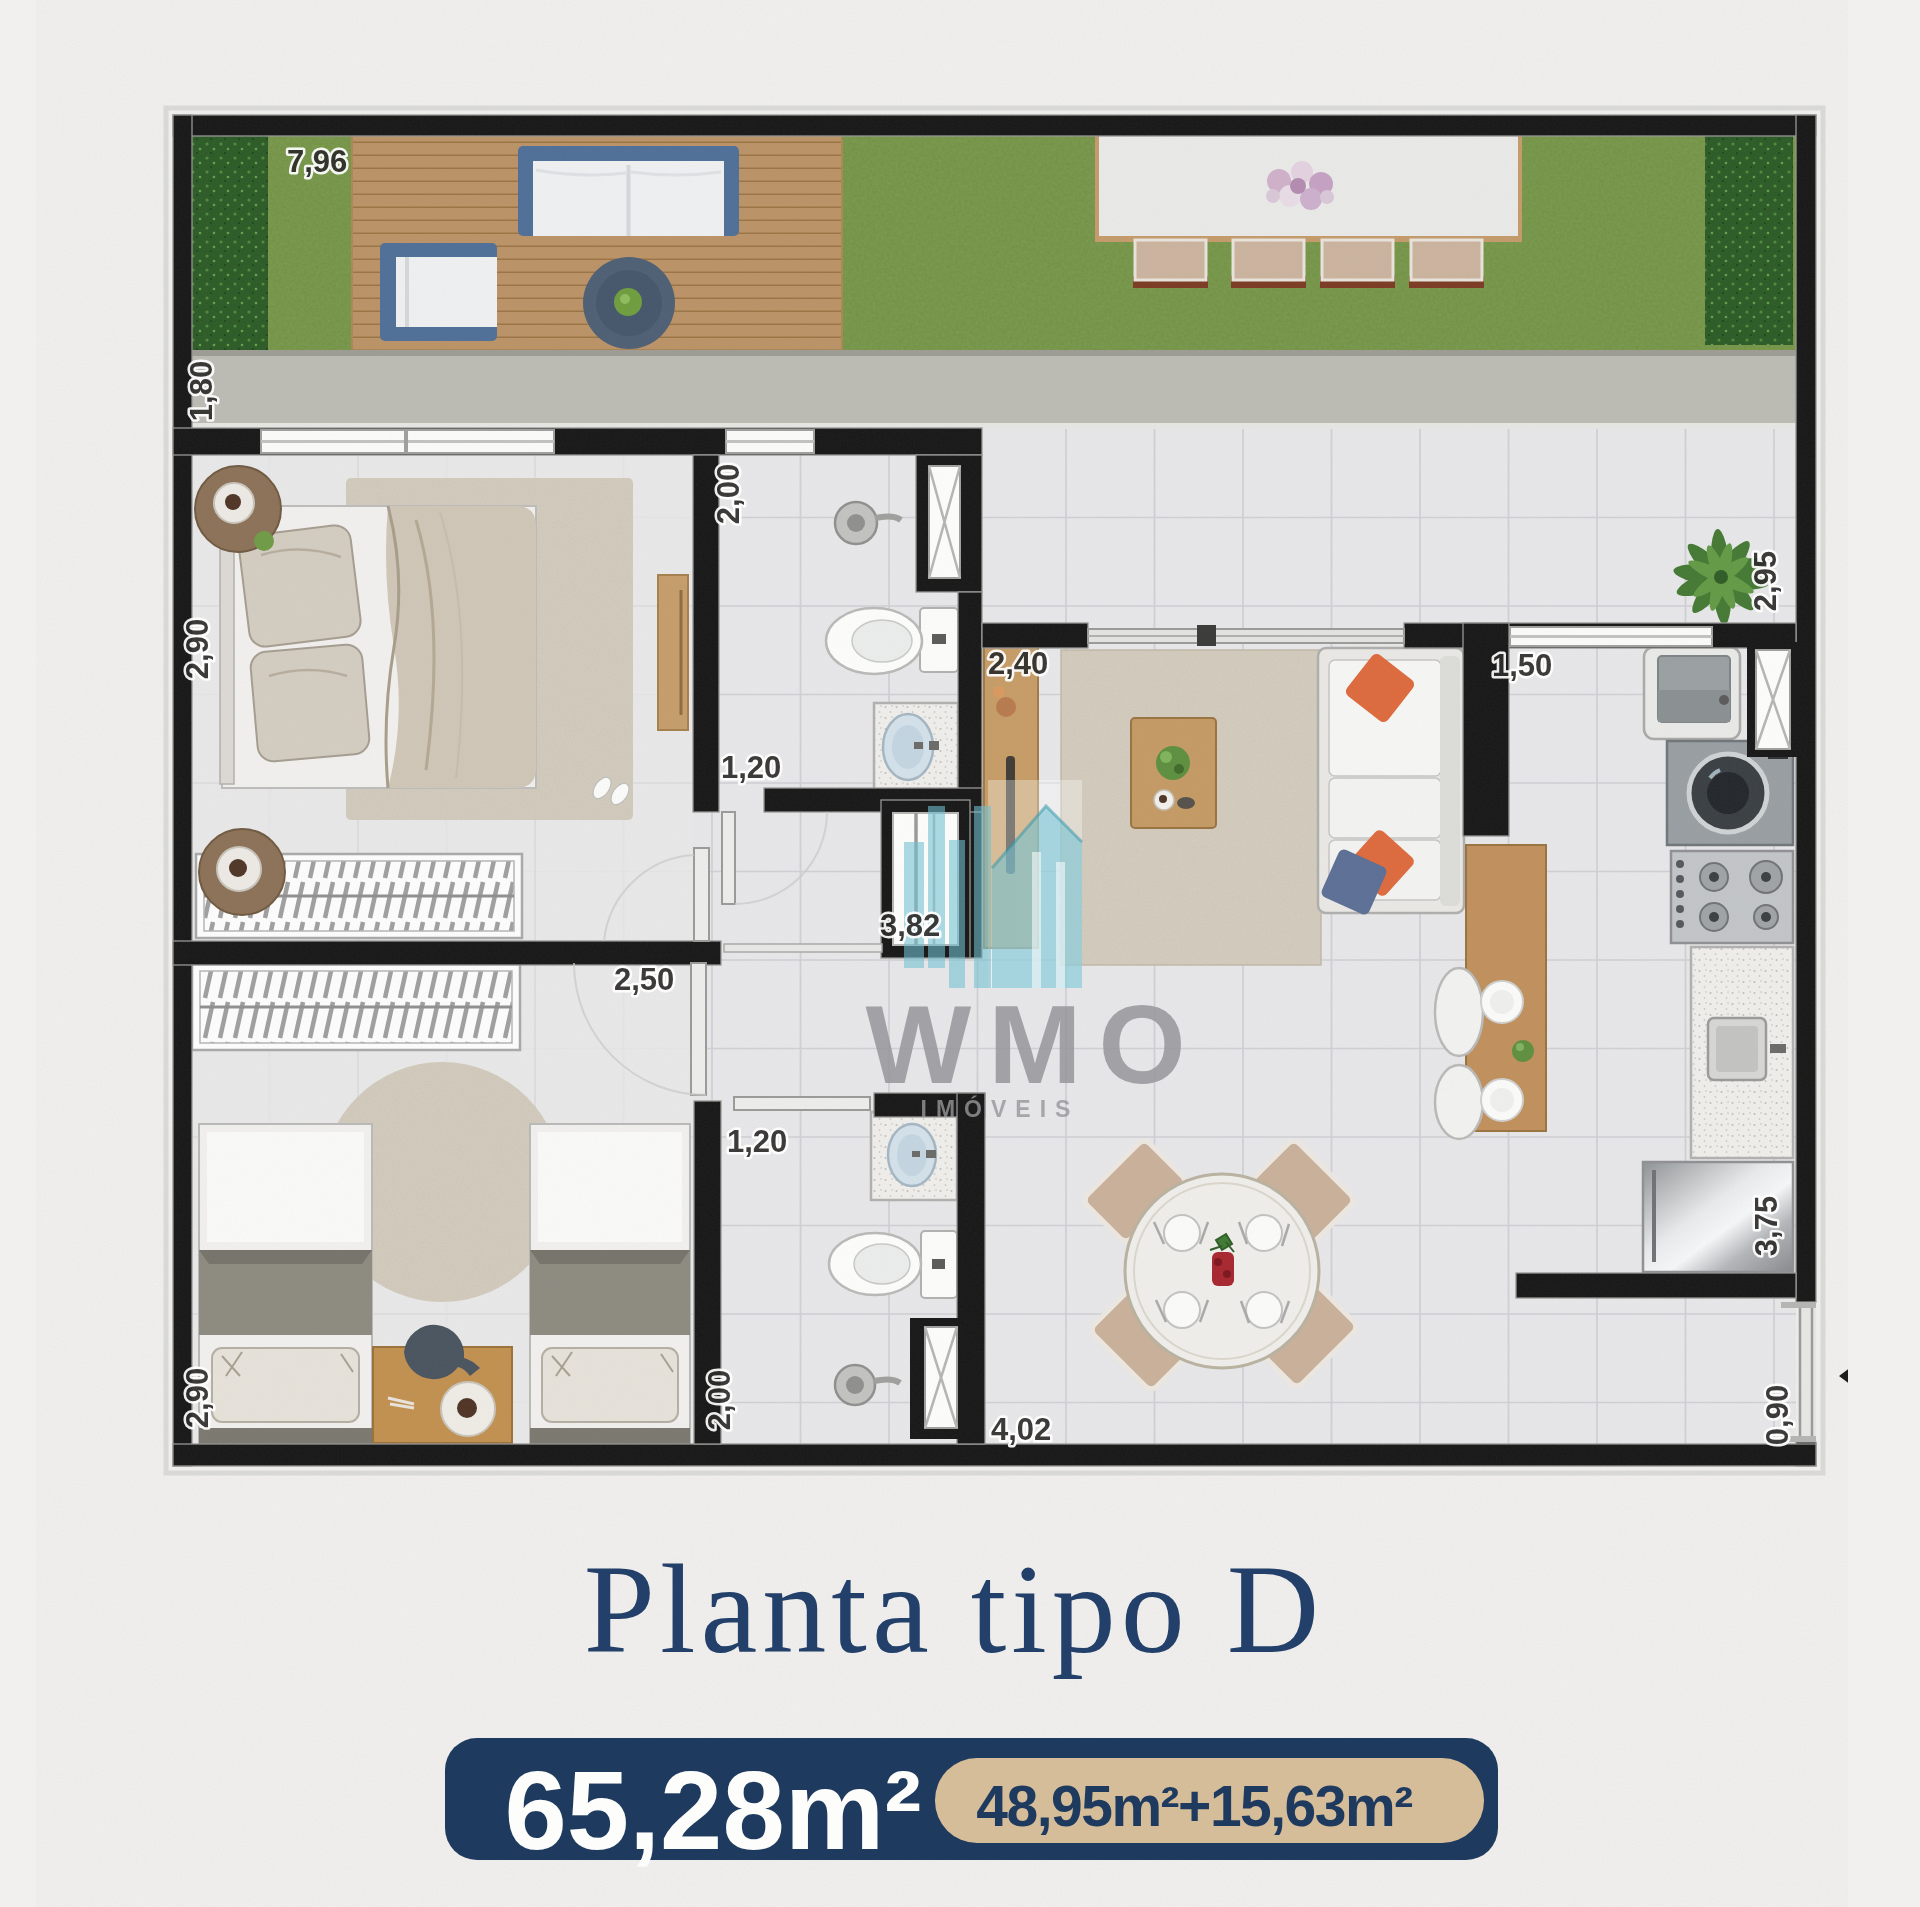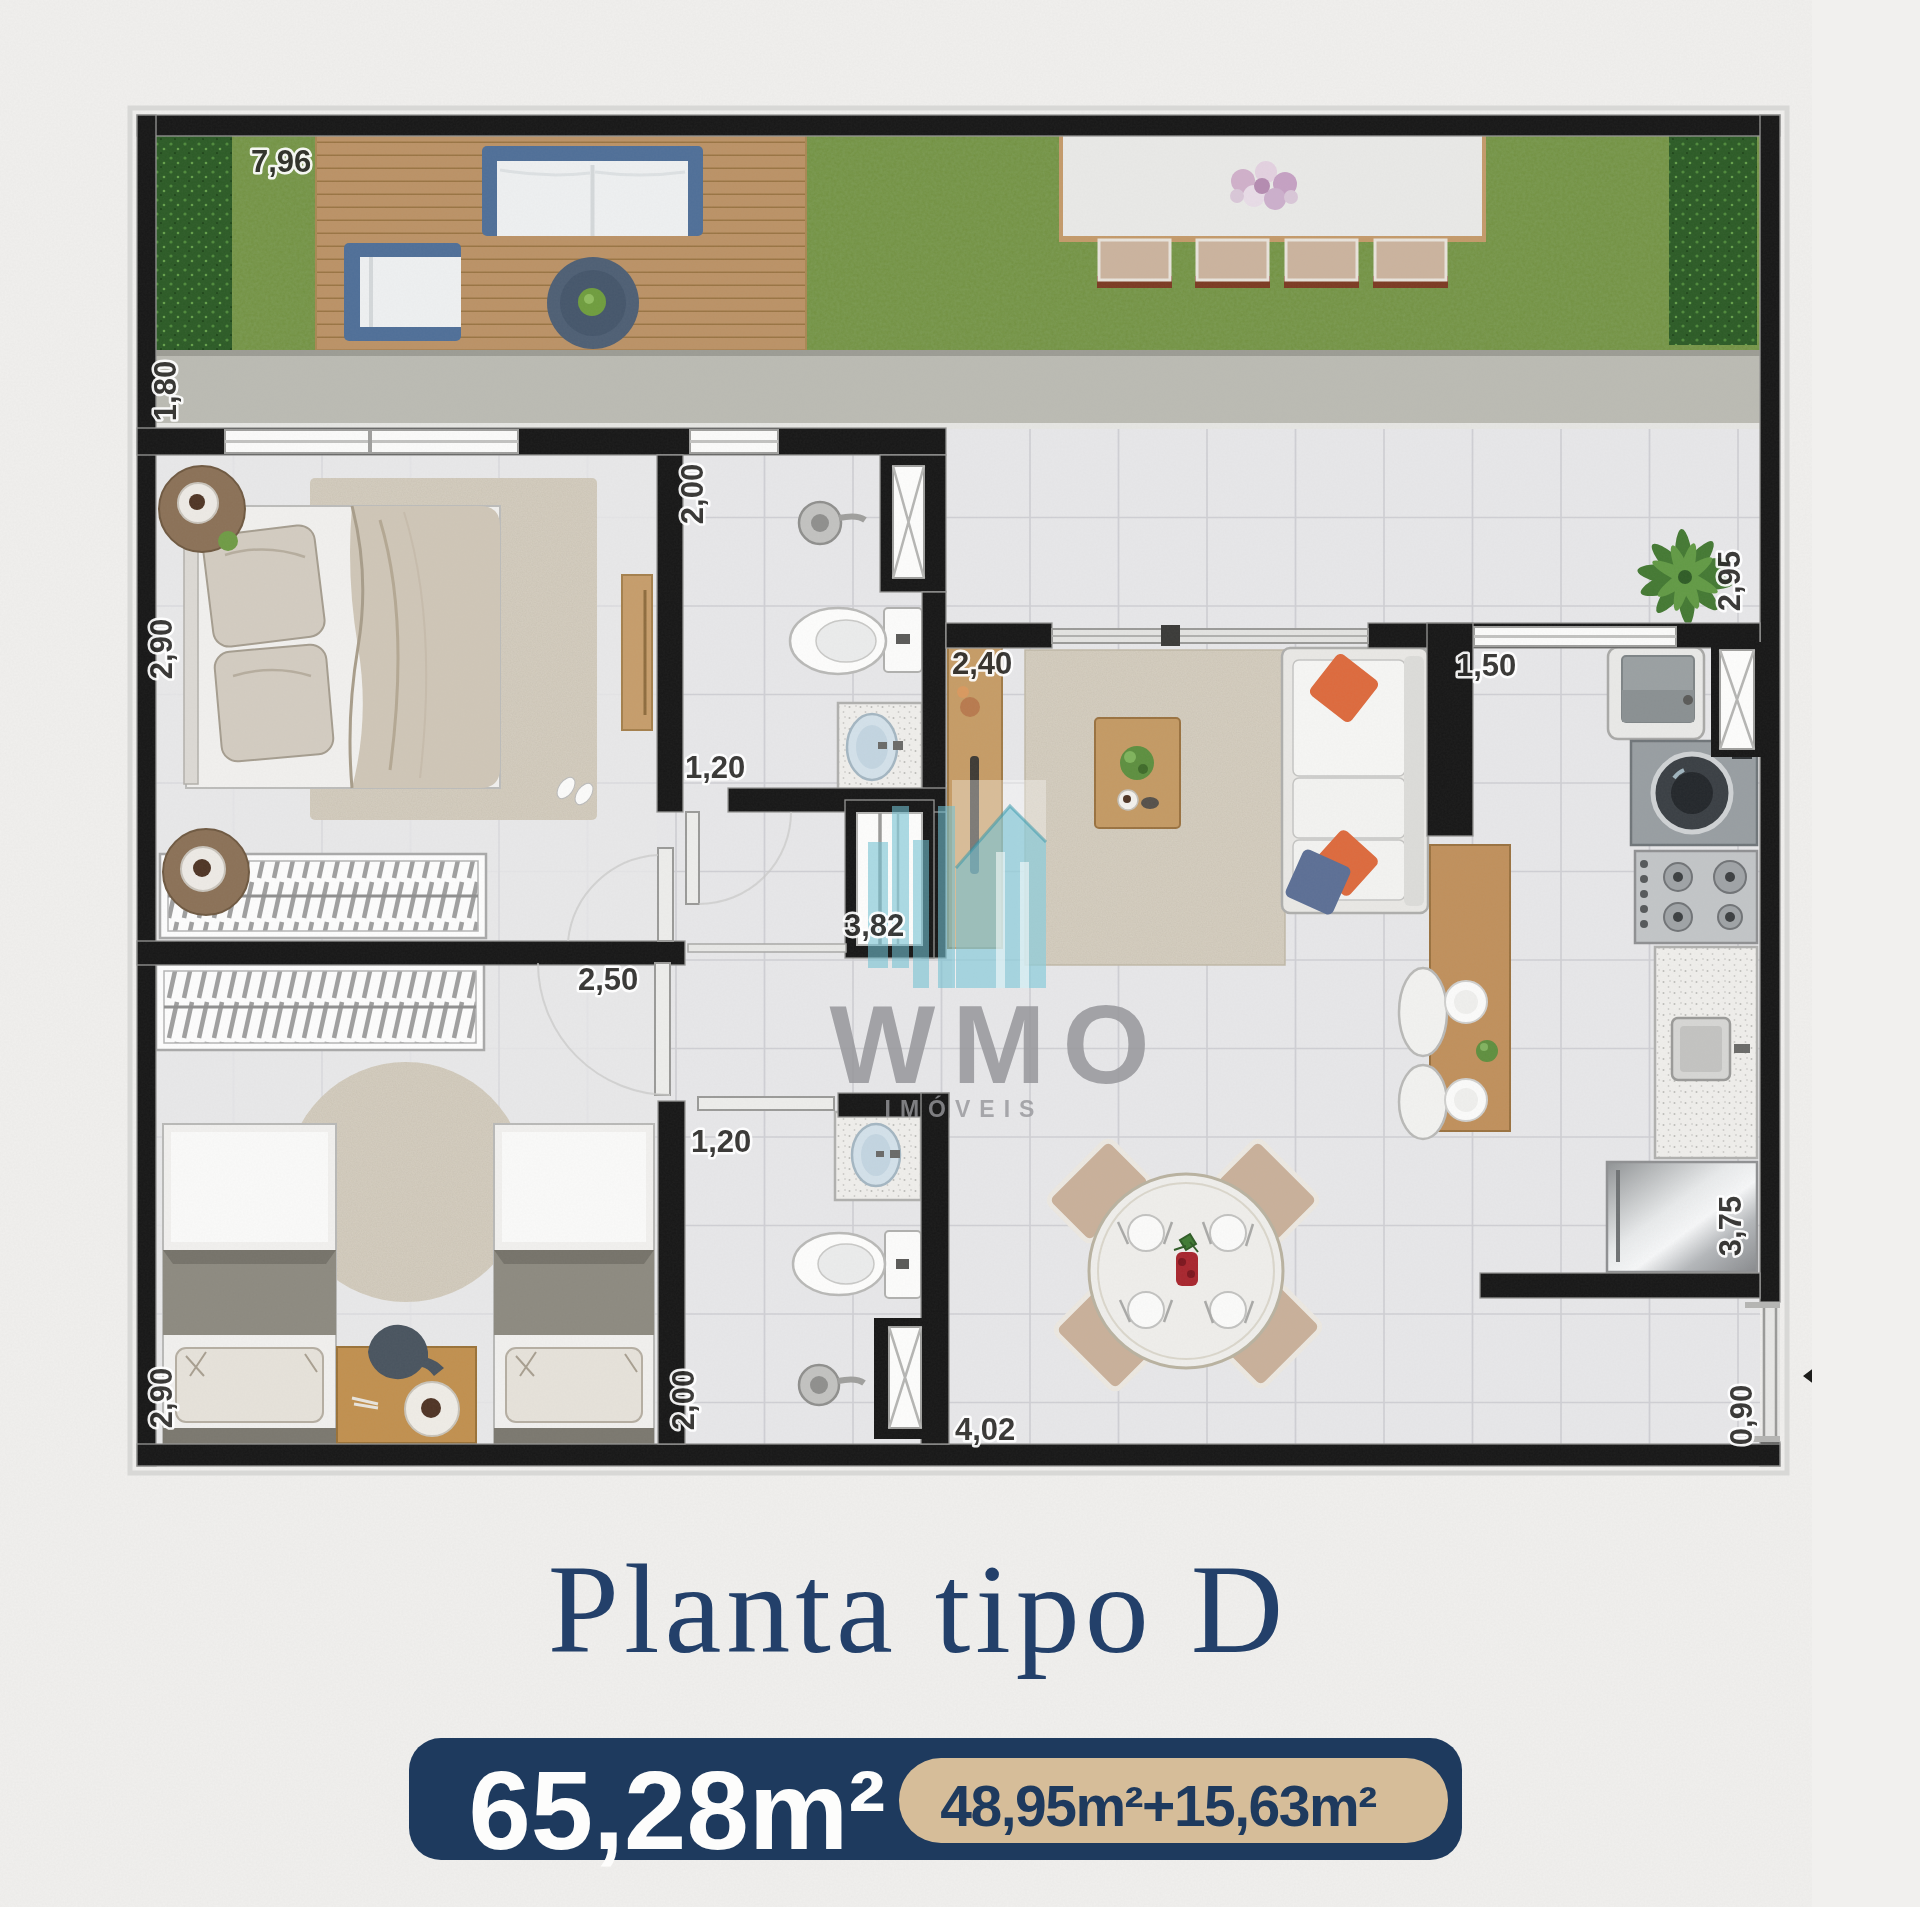--- a/index.html
+++ b/index.html
@@ -1,16 +1,16 @@
 <!DOCTYPE html>
 <html><head>
 <meta charset="utf-8">
 <style>
   html,body{margin:0;padding:0;background:#f1f0ee;}
-  #wrap{position:relative;width:1812px;height:1907px;overflow:hidden;background:#f1f0ee;}
+  #wrap{position:relative;width:1812px;height:1907px;overflow:hidden;background:#f1f0ee;padding-left:36px;}
   svg{display:block}
   text{font-family:"Liberation Sans", sans-serif;}
   .title{font-family:"Liberation Serif", serif !important;}
   .lbl{font-family:"Liberation Sans", sans-serif;font-weight:bold;font-size:31px;fill:#2e2d2b;stroke:#ffffff;stroke-width:5px;paint-order:stroke;stroke-linejoin:round;opacity:.92}
 </style>
 </head>
 <body>
 <div id="wrap">
 <svg width="1920" height="1907" viewBox="0 0 1920 1907" xmlns="http://www.w3.org/2000/svg">
 <defs>

